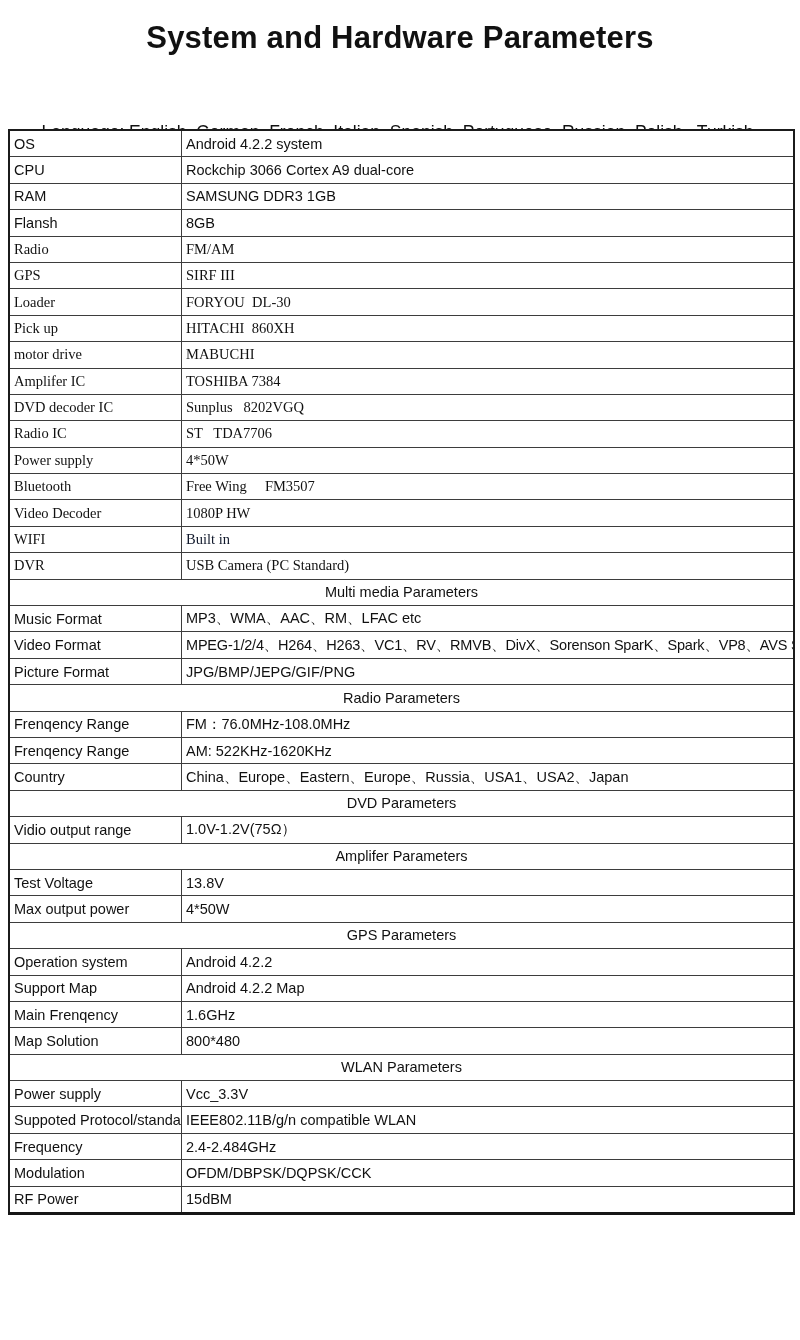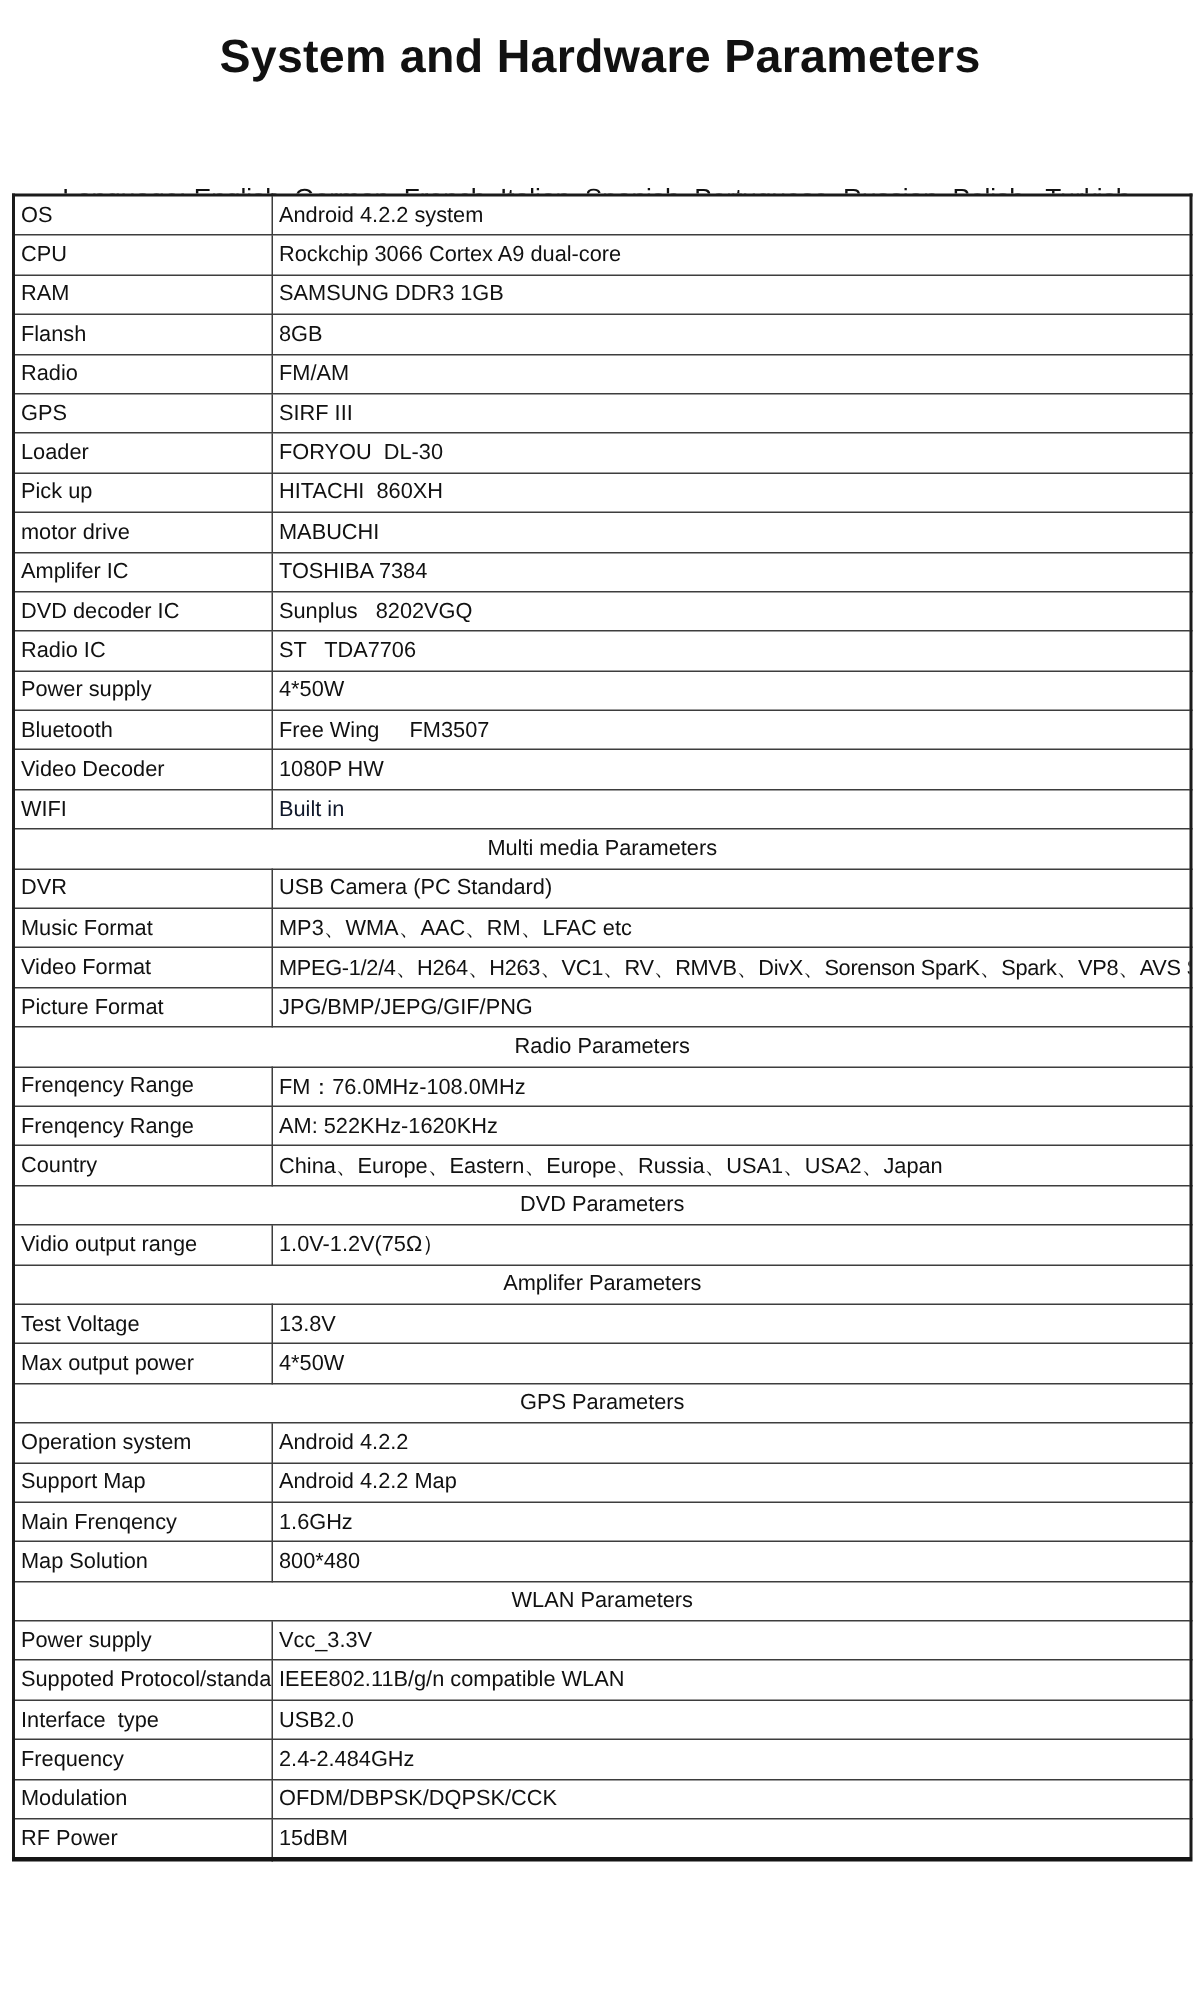--- a/index.html
+++ b/index.html
@@ -54,21 +54,21 @@
     padding: 0 4px;
     font-size: 14.5px;
     vertical-align: middle;
     white-space: pre;
     overflow: hidden;
     color: #111111;
   }
   td.col-label { width: 163px; margin-top: 12px; }
   td.col-value {}
   td.serif {
-    font-family: Liberation Sans, sans-serif;
+    font-family: Liberation Serif, serif;
     font-size: 15.5px;
   }
   td.section {
     text-align: center;
     font-size: 15px;
   }
   td.compact {
     font-size: 12.6px;
     letter-spacing: -0.2px;
   }
@@ -144,27 +144,27 @@
         </tr>
         <tr>
           <td class="col-label serif">Video Decoder</td>
           <td class="col-value serif">1080P HW</td>
         </tr>
         <tr>
           <td class="col-label serif">WIFI</td>
           <td class="col-value serif" style="color: #0f172a;">Built in</td>
         </tr>
         <tr>
-          <td colspan="2" class="section">Multi media Parameters</td>
-        </tr>
-        <tr>
           <td class="col-label serif">DVR</td>
           <td class="col-value serif">USB Camera (PC Standard)</td>
         </tr>
         <tr>
+          <td colspan="2" class="section">Multi media Parameters</td>
+        </tr>
+        <tr>
           <td class="col-label">Music Format</td>
           <td class="col-value">MP3、WMA、AAC、RM、LFAC etc</td>
         </tr>
         <tr>
           <td class="col-label">Video Format</td>
           <td class="col-value compact">MPEG-1/2/4、H264、H263、VC1、RV、RMVB、DivX、Sorenson SparK、Spark、VP8、AVS Stream...</td>
         </tr>
         <tr>
           <td class="col-label">Picture Format</td>
           <td class="col-value">JPG/BMP/JEPG/GIF/PNG</td>
@@ -224,24 +224,20 @@
         <tr>
           <td colspan="2" class="section">WLAN Parameters</td>
         </tr>
         <tr>
           <td class="col-label">Power supply</td>
           <td class="col-value">Vcc_3.3V</td>
         </tr>
         <tr>
           <td class="col-label">Suppoted Protocol/standard</td>
           <td class="col-value">IEEE802.11B/g/n compatible WLAN</td>
-        </tr>
-        <tr>
-          <td class="col-label">Interface  type</td>
-          <td class="col-value">USB2.0</td>
         </tr>
         <tr>
           <td class="col-label">Frequency</td>
           <td class="col-value">2.4-2.484GHz</td>
         </tr>
         <tr>
           <td class="col-label">Modulation</td>
           <td class="col-value">OFDM/DBPSK/DQPSK/CCK</td>
         </tr>
         <tr>

